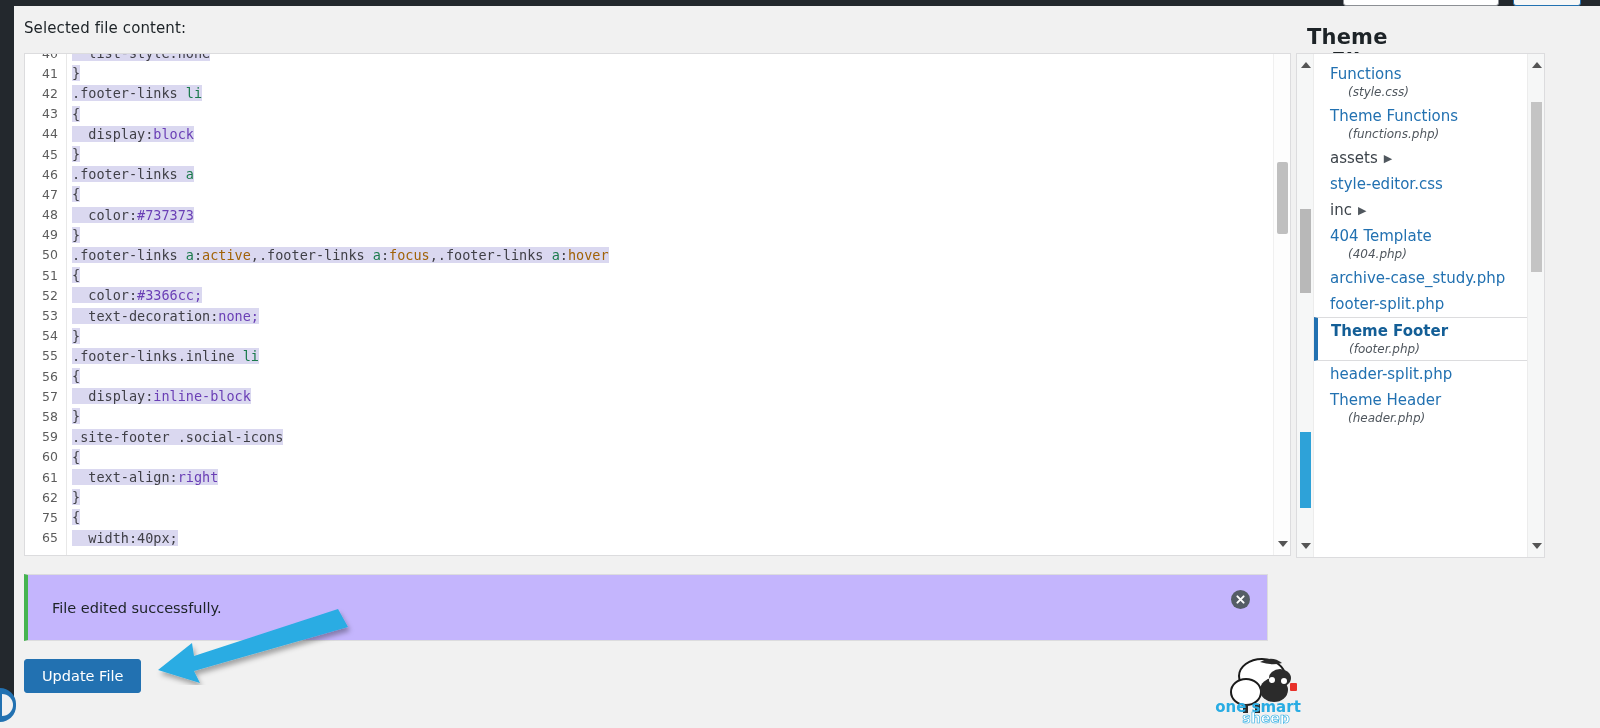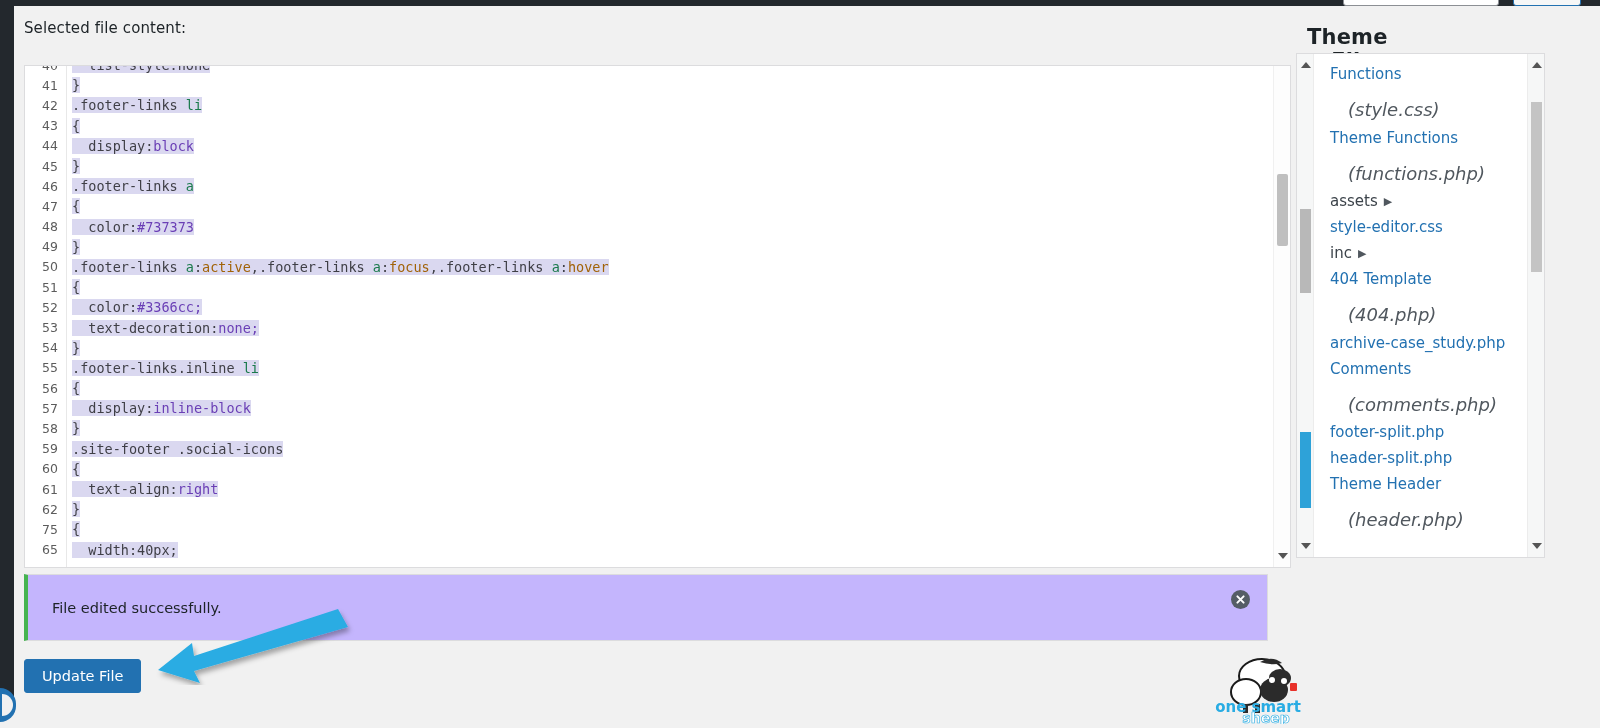--- a/index.html
+++ b/index.html
@@ -78,21 +78,20 @@
     text-align: right;
   }
 
   
   .editor-wrap {
     position: absolute; left: 24px; top: 53px;
     width: 1267px; height: 503px;
     background: #fff;
     border: 1px solid #dcdcde;
     overflow: hidden;
-    margin-top: 12px;
   }
   .gutter-rule {
     position: absolute; left: 41px; top: 0;
     width: 1px; height: 100%;
     background: #e8e8e8;
   }
   .code-area {
     position: absolute; left: 0; top: -11px;
     width: 100%;
   }
@@ -187,24 +186,24 @@
   .file-item .f-title {
     color: #2271b1;
     font-size: 15px;
     font-family: "DejaVu Sans", sans-serif;
   }
   .file-item.plain .f-title { color: #2271b1; }
   .file-item.folder .f-title { color: #3c434a; }
   .file-item .f-sub {
     display: block;
     color: #50575e;
-    font-size: 18px;
+    font-size: 12px;
     font-style: italic;
     padding-left: 18px;
-    margin-top: 15px;
+    margin-top: 1px;
     font-family: "DejaVu Sans", sans-serif;
   }
   .file-item.selected {
     background: #fff;
     border: 1px solid #dcdcde;
     border-left: 4px solid #2271b1;
     padding-left: 13px;
     margin-right: 8px;
   }
   .file-item.selected .f-title { color: #135e96; font-weight: 600; }
@@ -346,22 +345,22 @@
     </div>
 
     <div class="files-list" id="files-list">
         <div class="file-item plain"><span class="f-title">Functions</span><span class="f-sub">(style.css)</span></div>
         <div class="file-item plain"><span class="f-title">Theme Functions</span><span class="f-sub">(functions.php)</span></div>
         <div class="file-item folder"><span class="f-title">assets</span><span class="caret">▶</span></div>
         <div class="file-item plain"><span class="f-title">style-editor.css</span></div>
         <div class="file-item folder"><span class="f-title">inc</span><span class="caret">▶</span></div>
         <div class="file-item plain"><span class="f-title">404 Template</span><span class="f-sub">(404.php)</span></div>
         <div class="file-item plain"><span class="f-title">archive-case_study.php</span></div>
-        <div class="file-item plain"><span class="f-title">Comments</span><span class="f-sub">(comments.php)</span></div>
         <div class="file-item plain"><span class="f-title">footer-split.php</span></div>
+        <div class="file-item plain selected"><span class="f-title">Theme Footer</span><span class="f-sub">(footer.php)</span></div>
         <div class="file-item plain"><span class="f-title">header-split.php</span></div>
         <div class="file-item plain"><span class="f-title">Theme Header</span><span class="f-sub">(header.php)</span></div>
       </div>
 
     <div class="files-scroll-inner">
       <div class="sb-arrow up"></div>
       <div class="fsi-thumb"></div>
       <div class="sb-arrow dn"></div>
     </div>
   </div>

